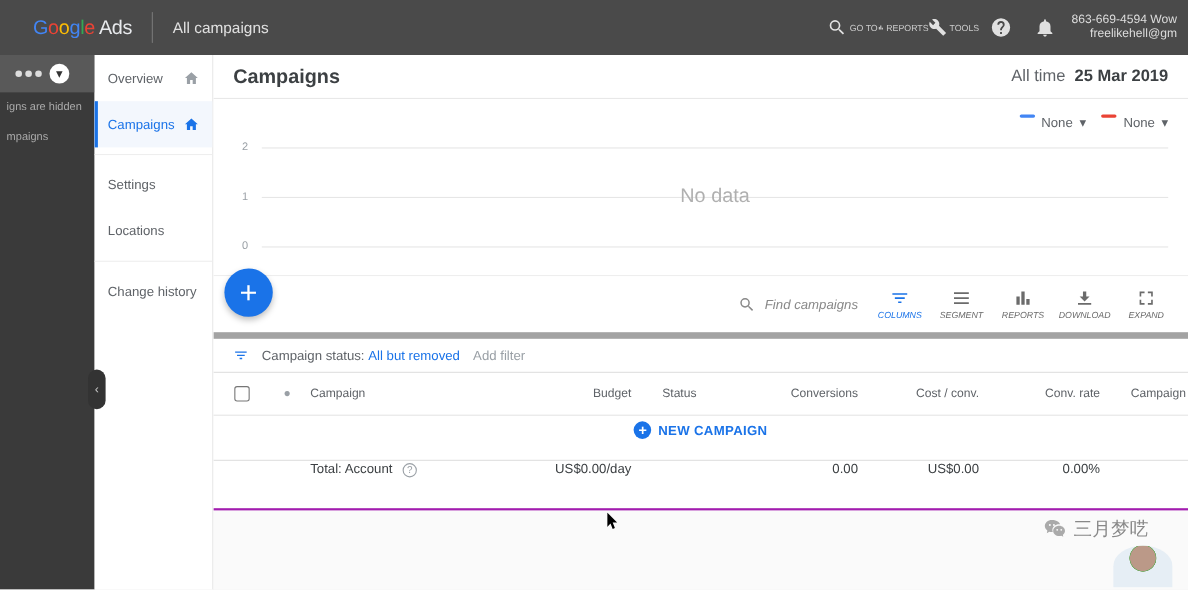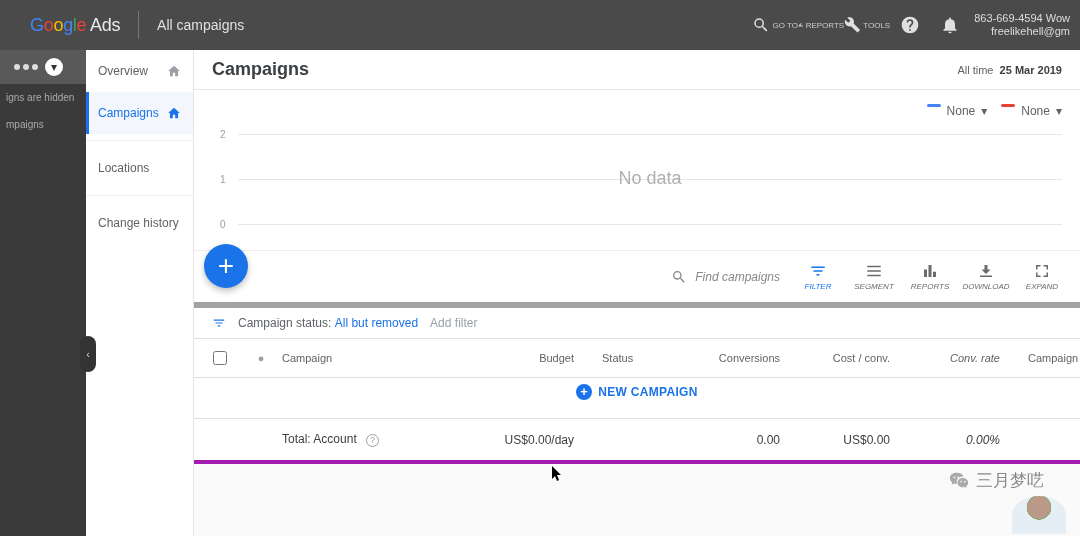--- a/index.html
+++ b/index.html
@@ -39,21 +39,21 @@
 .side-item { height: 42px; display: flex; align-items: center; padding: 0 12px; font-size: 12px; color: #5f6368; cursor: pointer; justify-content: space-between; }
 .side-item.active { color: #1a73e8; border-left: 3px solid #1a73e8; background: #f3f7fd; padding-left: 9px; }
 .side-item svg { width: 14px; height: 14px; fill: #9aa0a6; }
 .side-item.active svg { fill: #1a73e8; }
 .side-sep { height: 1px; background: #eee; margin: 6px 0; }
 
 
 .main { position: absolute; top: 50px; left: 194px; right: 0; bottom: 0; background: #fafafa; overflow: hidden; }
 .main-header { height: 40px; display: flex; align-items: center; padding: 0 18px; background: #fff; border-bottom: 1px solid #e8e8e8; }
 .main-title { font-size: 18px; font-weight: 700; color: #3c4043; }
-.date-range { margin-left: auto; font-size: 11px; color: #5f6368; }
+.date-range { margin-left: auto; font-size: 15px; color: #5f6368; }
 .date-range b { color: #3c4043; font-weight: 600; }
 
 
 .chart-wrap { background: #fff; padding: 8px 18px 16px 18px; position: relative; }
 .metric-pickers { display: flex; justify-content: flex-end; gap: 14px; padding: 6px 0; }
 .mp { display: flex; align-items: flex-start; gap: 6px; font-size: 12px; color: #5f6368; cursor: pointer; }
 .mp .dash { width: 14px; height: 3px; border-radius: 2px; }
 .mp .dash.blue { background: #4285F4; }
 .mp .dash.red { background: #EA4335; }
 .chart { position: relative; height: 110px; margin-left: 26px; }
@@ -85,29 +85,29 @@
 .thead { background: #fff; border-top: 1px solid #e0e0e0; border-bottom: 1px solid #e0e0e0; height: 40px; display: flex; align-items: center; font-size: 11px; color: #5f6368; }
 .col-check { width: 52px; display: flex; align-items: center; justify-content: center; }
 .col-check input { width: 14px; height: 14px; }
 .col-dot { width: 30px; text-align: center; color: #9aa0a6; }
 .col-campaign { flex: 1 1 auto; padding-left: 6px; }
 .cell { text-align: right; padding: 0 14px; }
 .w-budget { width: 110px; }
 .w-status { width: 100px; text-align: left; }
 .w-conv { width: 106px; }
 .w-costconv { width: 110px; }
-.w-convrate { width: 110px; font-style: italic; }
+.w-convrate { width: 110px; }
 .w-campaign2 { width: 66px; }
 
 .empty-row { background: #fff; padding: 18px 0 6px 0; text-align: center; font-size: 12px; color: #666; }
 .new-camp-row { background: #fff; padding: 4px 0 18px 0; text-align: center; }
 .new-camp { display: inline-flex; align-items: center; gap: 6px; color: #1a73e8; font-size: 12px; font-weight: 600; letter-spacing: .3px; cursor: pointer; }
 .new-camp .plus-c { width: 16px; height: 16px; border-radius: 50%; background: #1a73e8; color: #fff; display: inline-flex; align-items: center; justify-content: center; font-size: 13px; line-height: 1; }
 
-.trow { background: #fff; border-top: 1px solid #e0e0e0; border-bottom: 4px solid #a21caf; height: 46px; display: flex; align-items: center; font-size: 12px; color: #3c4043; }
+.trow { background: #fff; border-top: 1px solid #e0e0e0; border-bottom: 2px solid #a21caf; height: 46px; display: flex; align-items: flex-start; font-size: 12px; color: #3c4043; }
 .trow .col-check { width: 52px; }
 .trow .col-dot { width: 30px; }
 .help-c { display: inline-flex; width: 13px; height: 13px; border: 1px solid #9aa0a6; border-radius: 50%; color: #9aa0a6; font-size: 9px; align-items: center; justify-content: center; margin-left: 6px; }
 
 
 .watermark { position: absolute; right: 36px; bottom: 44px; display: flex; align-items: center; gap: 6px; color: #888; font-size: 17px; background: rgba(255,255,255,.0); }
 .watermark .wm-icon { width: 22px; height: 22px; fill: #aaa; }
 .avatar { position: absolute; right: 14px; bottom: 2px; width: 54px; height: 38px; border-radius: 50% 50% 0 0; background: radial-gradient(circle at 50% 30%, #b98 0 30%, #7a6 31% 32%, transparent 33%), #e6eef5; overflow: hidden; }
 .cursor { position: absolute; left: 552px; top: 466px; width: 10px; height: 14px; }
 .cursor svg { width: 12px; height: 16px; fill: #000; }
@@ -176,20 +176,23 @@
         <path d="M12 3l10 9h-3v9h-5v-6h-4v6H5v-9H2z"></path>
       </svg>
   </div>
   <div class="side-item active">
     <span>Campaigns</span>
     <svg viewBox="0 0 24 24">
         <path d="M12 3l10 9h-3v9h-5v-6h-4v6H5v-9H2z"></path>
       </svg>
   </div>
   <div class="side-sep"></div>
+  <div class="side-item">
+    <span>Settings</span>
+  </div>
   <div class="side-item">
     <span>Locations</span>
   </div>
   <div class="side-sep"></div>
   <div class="side-item">
     <span>Change history</span>
   </div>
 </div>
 
 <div class="main">
@@ -231,21 +234,21 @@
     <div class="find-wrap">
       <svg viewBox="0 0 24 24">
           <path d="M15.5 14h-.79l-.28-.27A6.47 6.47 0 0016 9.5 6.5 6.5 0 109.5 16a6.47 6.47 0 004.23-1.57l.27.28v.79l5 5L20.49 19l-5-5zM9.5 14A4.5 4.5 0 1114 9.5 4.5 4.5 0 019.5 14z"></path>
         </svg>
       <span>Find campaigns</span>
     </div>
     <div class="tool-btn primary">
       <svg viewBox="0 0 24 24">
           <path d="M10 18h4v-2h-4v2zM3 6v2h18V6H3zm3 7h12v-2H6v2z"></path>
         </svg>
-      <span>FILTER</span>
+      <span>COLUMNS</span>
     </div>
     <div class="tool-btn">
       <svg viewBox="0 0 24 24">
           <path d="M3 5h18v2H3zM3 11h18v2H3zM3 17h18v2H3z"></path>
         </svg>
       <span>SEGMENT</span>
     </div>
     <div class="tool-btn">
       <svg viewBox="0 0 24 24">
           <path d="M4 20h4V10H4v10zm6 0h4V4h-4v16zm6 0h4v-7h-4v7z"></path>

